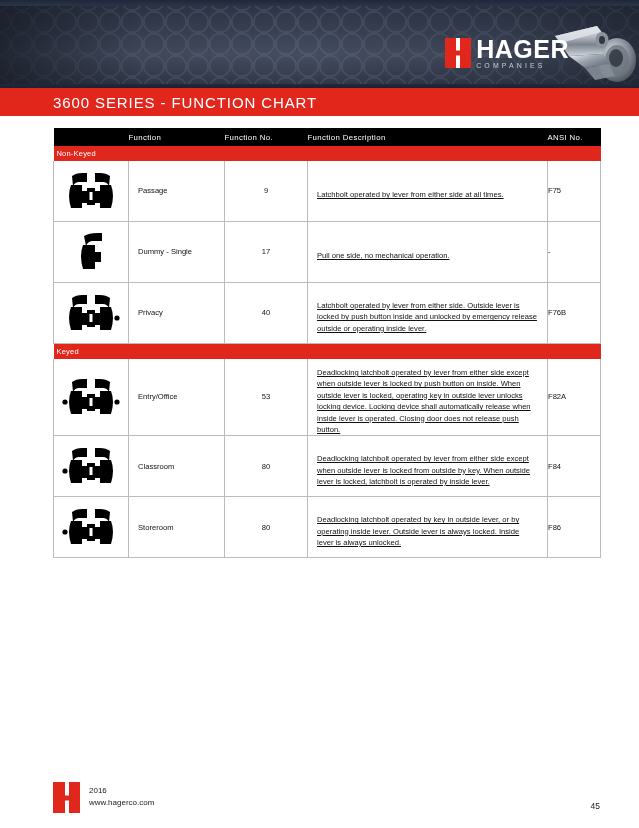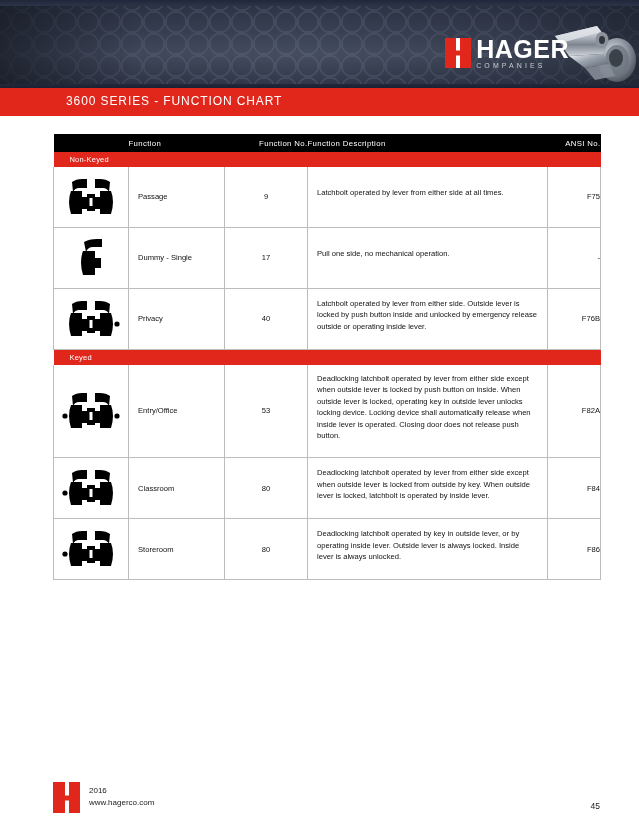--- a/index.html
+++ b/index.html
@@ -114,32 +114,32 @@
   .titlebar {
     position: absolute;
     left: 0;
     top: 88px;
     width: 639px;
     height: 28px;
     background: #e1261c;
   }
   .titlebar-text {
     position: absolute;
-    left: 66px;
+    left: 53px;
     top: 6px;
     color: #ffffff;
-    font-size: 12px;
+    font-size: 15px;
     letter-spacing: 0.9px;
   }
 
   
   .chart {
     position: absolute;
     left: 53px;
-    top: 134px;
+    top: 128px;
     width: 547px;
     border-collapse: collapse;
     table-layout: fixed;
   }
   .chart td, .chart th {
     padding: 0;
     vertical-align: middle;
   }
 
   .col-icon   { width: 75px; }
@@ -154,49 +154,49 @@
   }
   thead th {
     color: #ffffff;
     font-size: 7.8px;
     font-weight: normal;
     text-align: left;
     letter-spacing: 0.35px;
     padding: 0 0 0 8px;
     height: 18px;
   }
-  th.th-center { text-align: right; padding-left: 0; }
+  th.th-center { text-align: left; padding-left: 0; }
 
   tr.section-row td {
     background: #e1261c;
     color: #ffffff;
     font-size: 7.5px;
     height: 15px;
-    padding-left: 16px;
+    padding-left: 3px;
     letter-spacing: 0.2px;
   }
 
   tr.data-row td {
     border-bottom: 1px solid #bcbcbc;
     border-right: 1px solid #bcbcbc;
     font-size: 7.6px;
     color: #111111;
     line-height: 1.5;
   }
   tr.data-row td:first-child { border-left: 1px solid #bcbcbc; }
   tr.data-row td:last-child  { border-right: 1px solid #bcbcbc; }
 
   td.cell-icon {
     text-align: center;
     padding: 10px 0;
   }
   td.cell-func { padding-left: 9px; }
   td.cell-no   { text-align: center; }
-  td.cell-desc { padding: 8px 10px 16px 9px; }
-  td.cell-ansi { text-align: right; }
+  td.cell-desc { padding: 8px 10px 0 9px; text-decoration: underline; }
+  td.cell-ansi { text-align: left; }
 
   .icon-svg { display: block; margin: 0 auto; }
 
   
   .footer {
     position: absolute;
     left: 53px;
     top: 782px;
     width: 547px;
     height: 32px;

